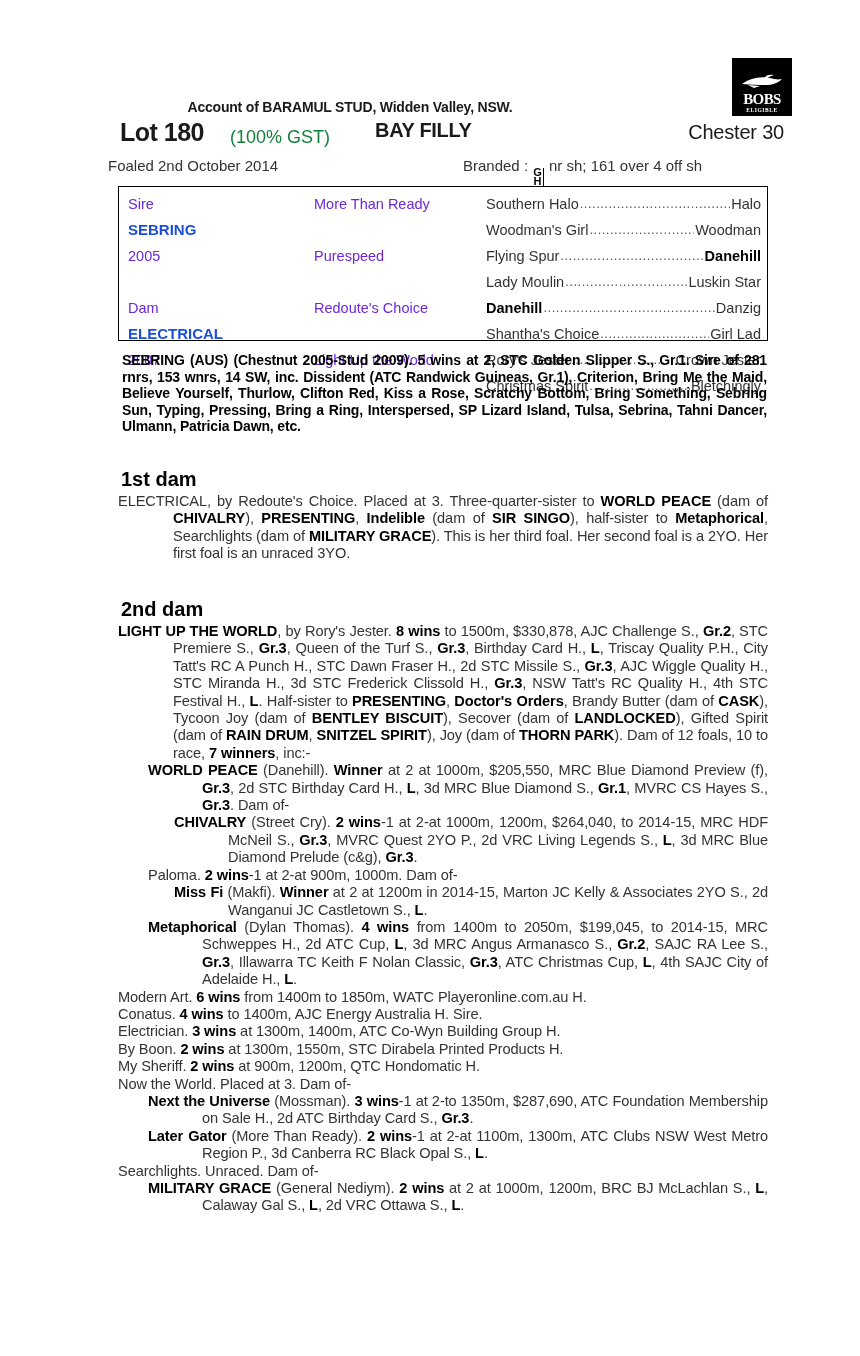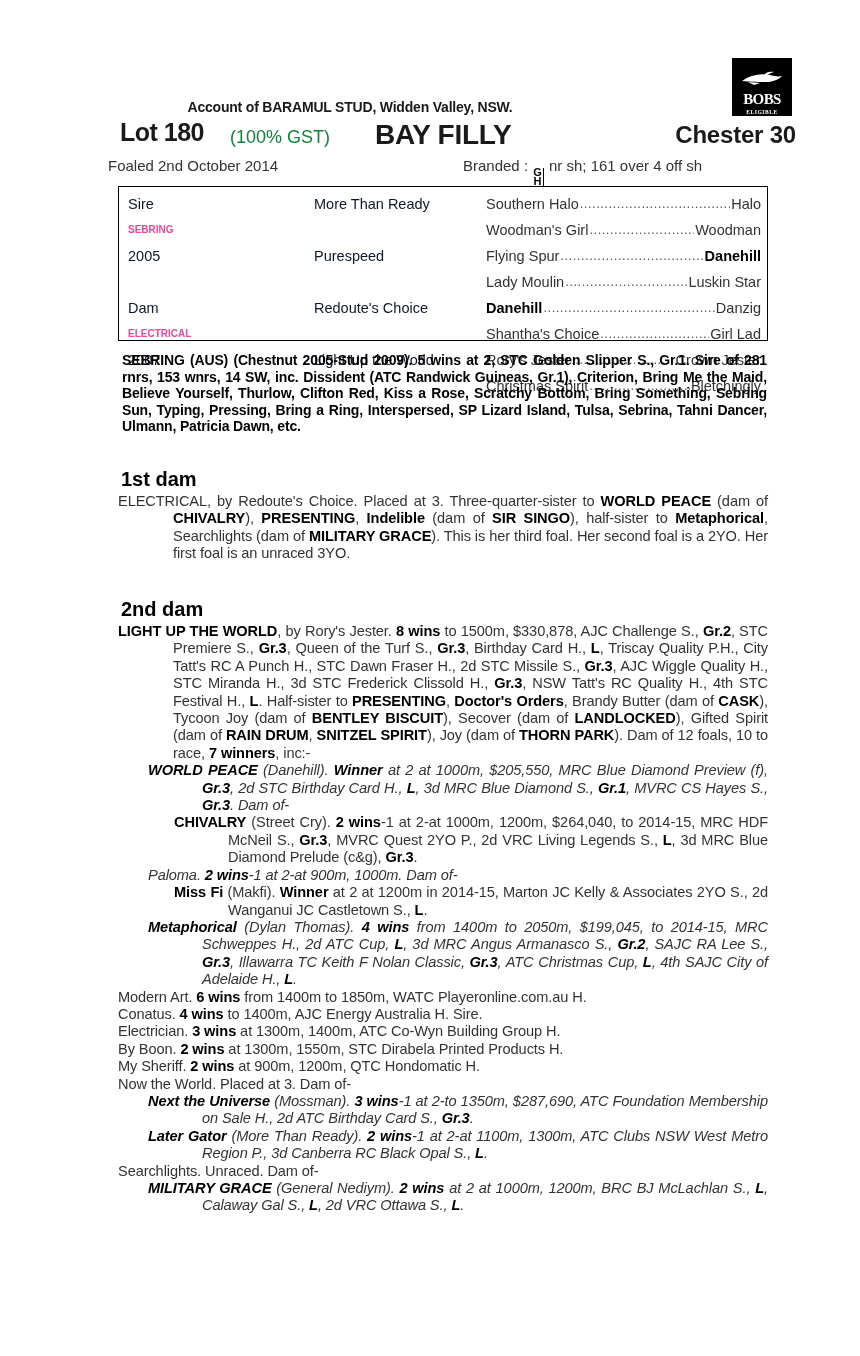--- a/index.html
+++ b/index.html
@@ -26,21 +26,21 @@
   .logo-box {
     position: absolute;
     right: 68px;
     top: 58px;
     width: 60px;
     height: 58px;
     background: #000000;
     display: flex;
     flex-direction: column;
     align-items: center;
-    justify-content: space-between;
+    justify-content: center;
     padding-top: 12px;
     box-sizing: border-box;
   }
   .logo-bird {
     width: 44px;
     height: 17px;
     display: block;
   }
   .logo-bobs {
     color: #ffffff;
@@ -90,30 +90,30 @@
     position: absolute;
     left: 110px;
     top: 9px;
     font-size: 18px;
     color: #15803d;
   }
   .sex-title {
     position: absolute;
     left: 255px;
     top: 1px;
-    font-size: 28px;
+    font-size: 20px;
     font-weight: bold;
     letter-spacing: -0.3px;
   }
   .barn {
     position: absolute;
-    right: 4px;
+    right: 16px;
     top: 3px;
-    font-size: 24px;
-    font-weight: bold;
+    font-size: 20px;
+    font-weight: normal;
     letter-spacing: -0.2px;
   }
 
   .foaled-row {
     position: absolute;
     top: 157px;
     left: 108px;
     right: 60px;
     height: 24px;
     font-size: 15px;
@@ -186,28 +186,28 @@
   .col-right {
     position: absolute;
     left: 367px;
     top: 4px;
     right: 6px;
   }
   .pline {
     height: 26px;
     line-height: 26px;
     font-size: 14.5px;
-    color: #0f172a;
+    color: #6d28d9;
     white-space: nowrap;
     overflow: hidden;
   }
   .pline.bold {
     font-weight: bold;
-    color: #ec4899;
-    font-size: 10px;
+    color: #1d4ed8;
+    font-size: 15px;
   }
   .pline.spacer { color: transparent; }
 
   .gp-row {
     display: flex;
     align-items: center;
     height: 26px;
     line-height: 26px;
     font-size: 14.5px;
     color: #333;
@@ -258,21 +258,21 @@
   .para {
     font-size: 14.6px;
     line-height: 17.4px;
     color: #333;
     text-align: justify;
     letter-spacing: -0.1px;
     margin: 0;
   }
   .para b { color: #000; font-weight: bold; }
   .hang1 { padding-left: 55px; text-indent: -55px; }
-  .hang2 { padding-left: 84px; text-indent: -54px; font-style: italic; }
+  .hang2 { padding-left: 84px; text-indent: -54px; }
   .hang3 { padding-left: 110px; text-indent: -54px; }
   .flat   { padding-left: 0px; text-indent: 0px; }
 
   #dam1 { top: 468px; }
   #dam2 { top: 598px; }
 </style>
 </head>
 <body>
 
 <div class="page">

